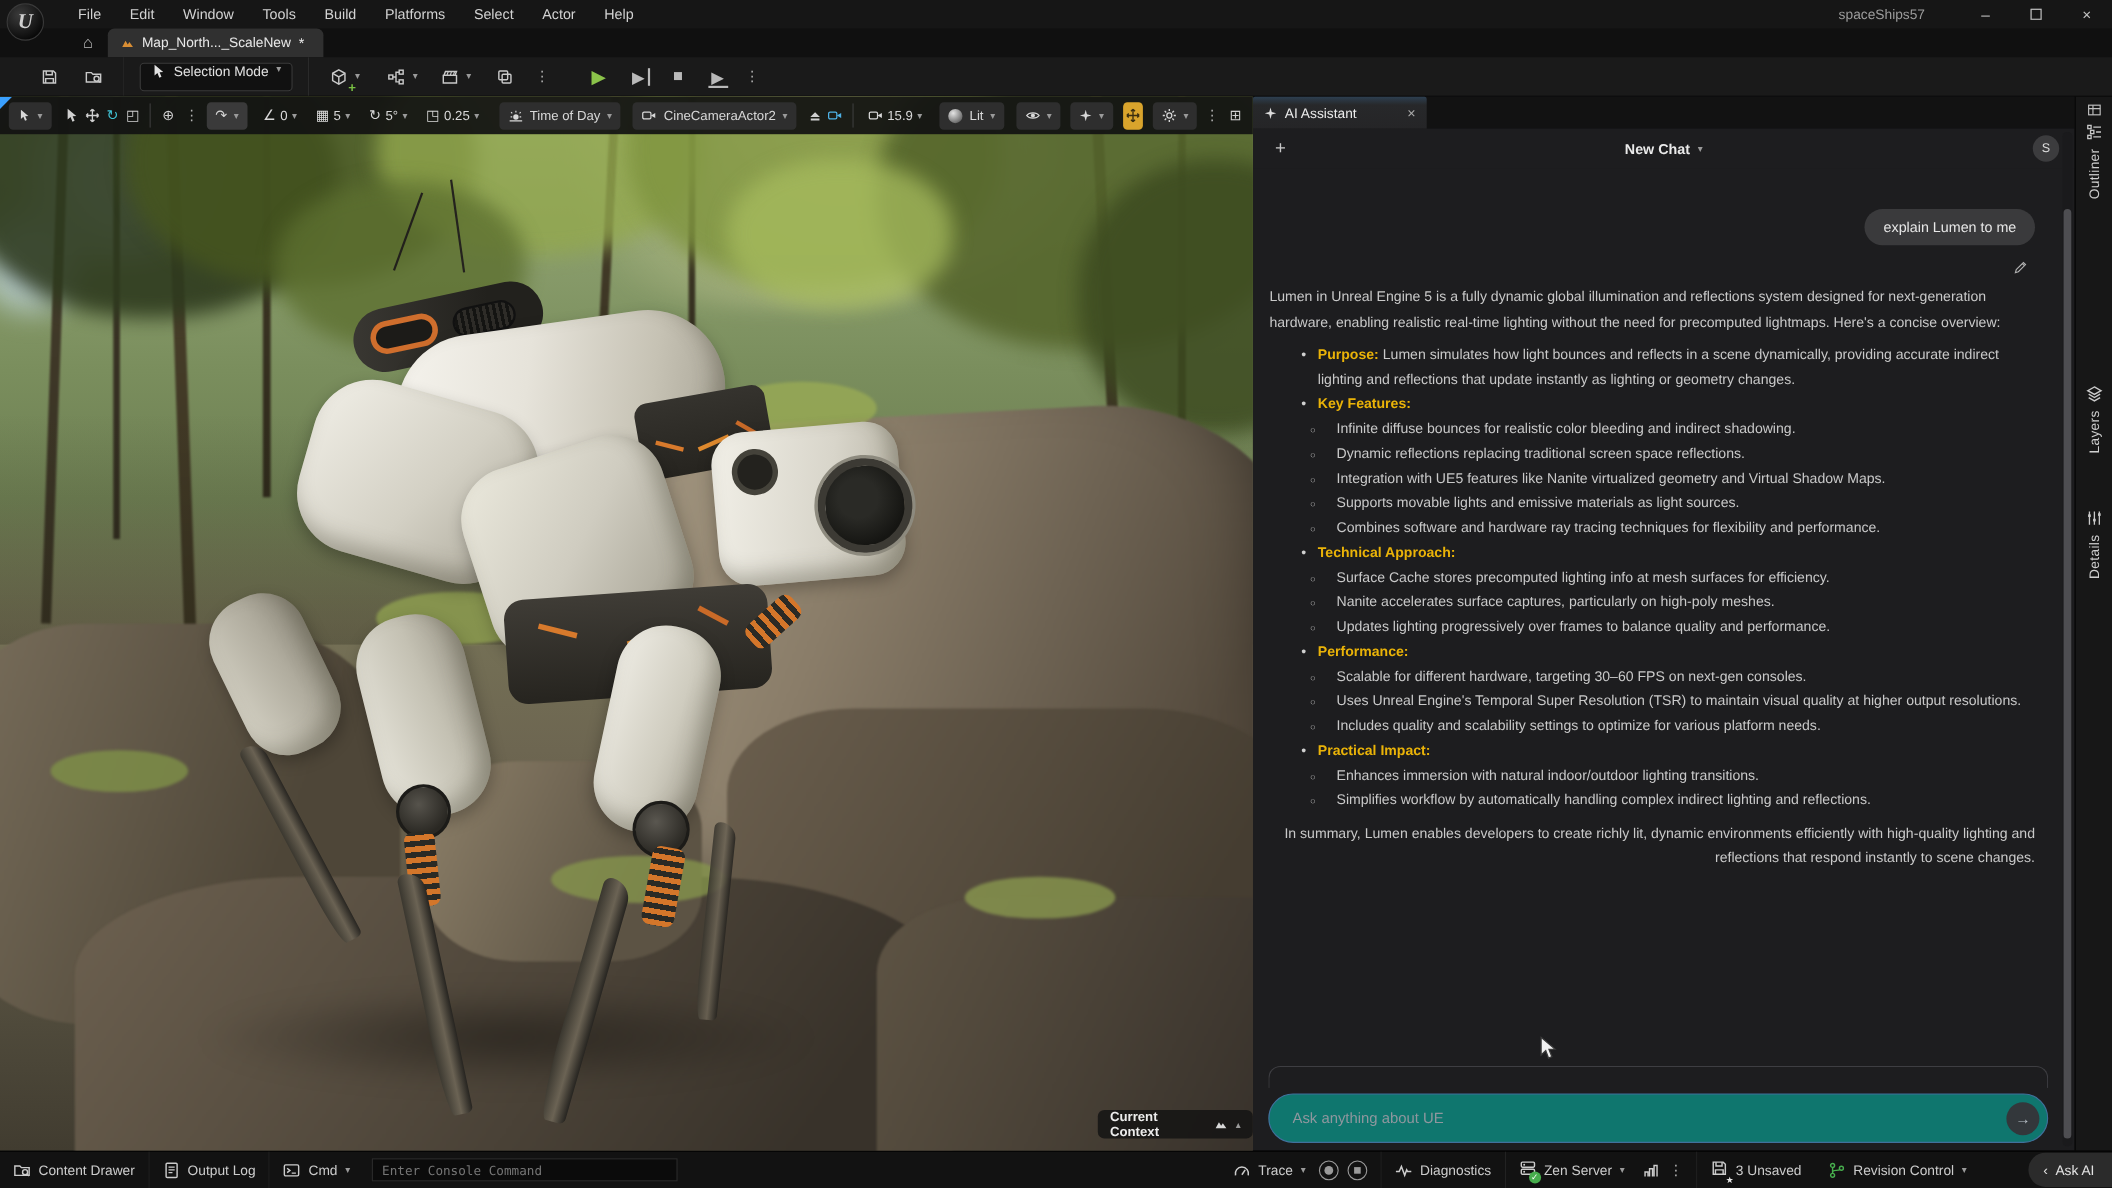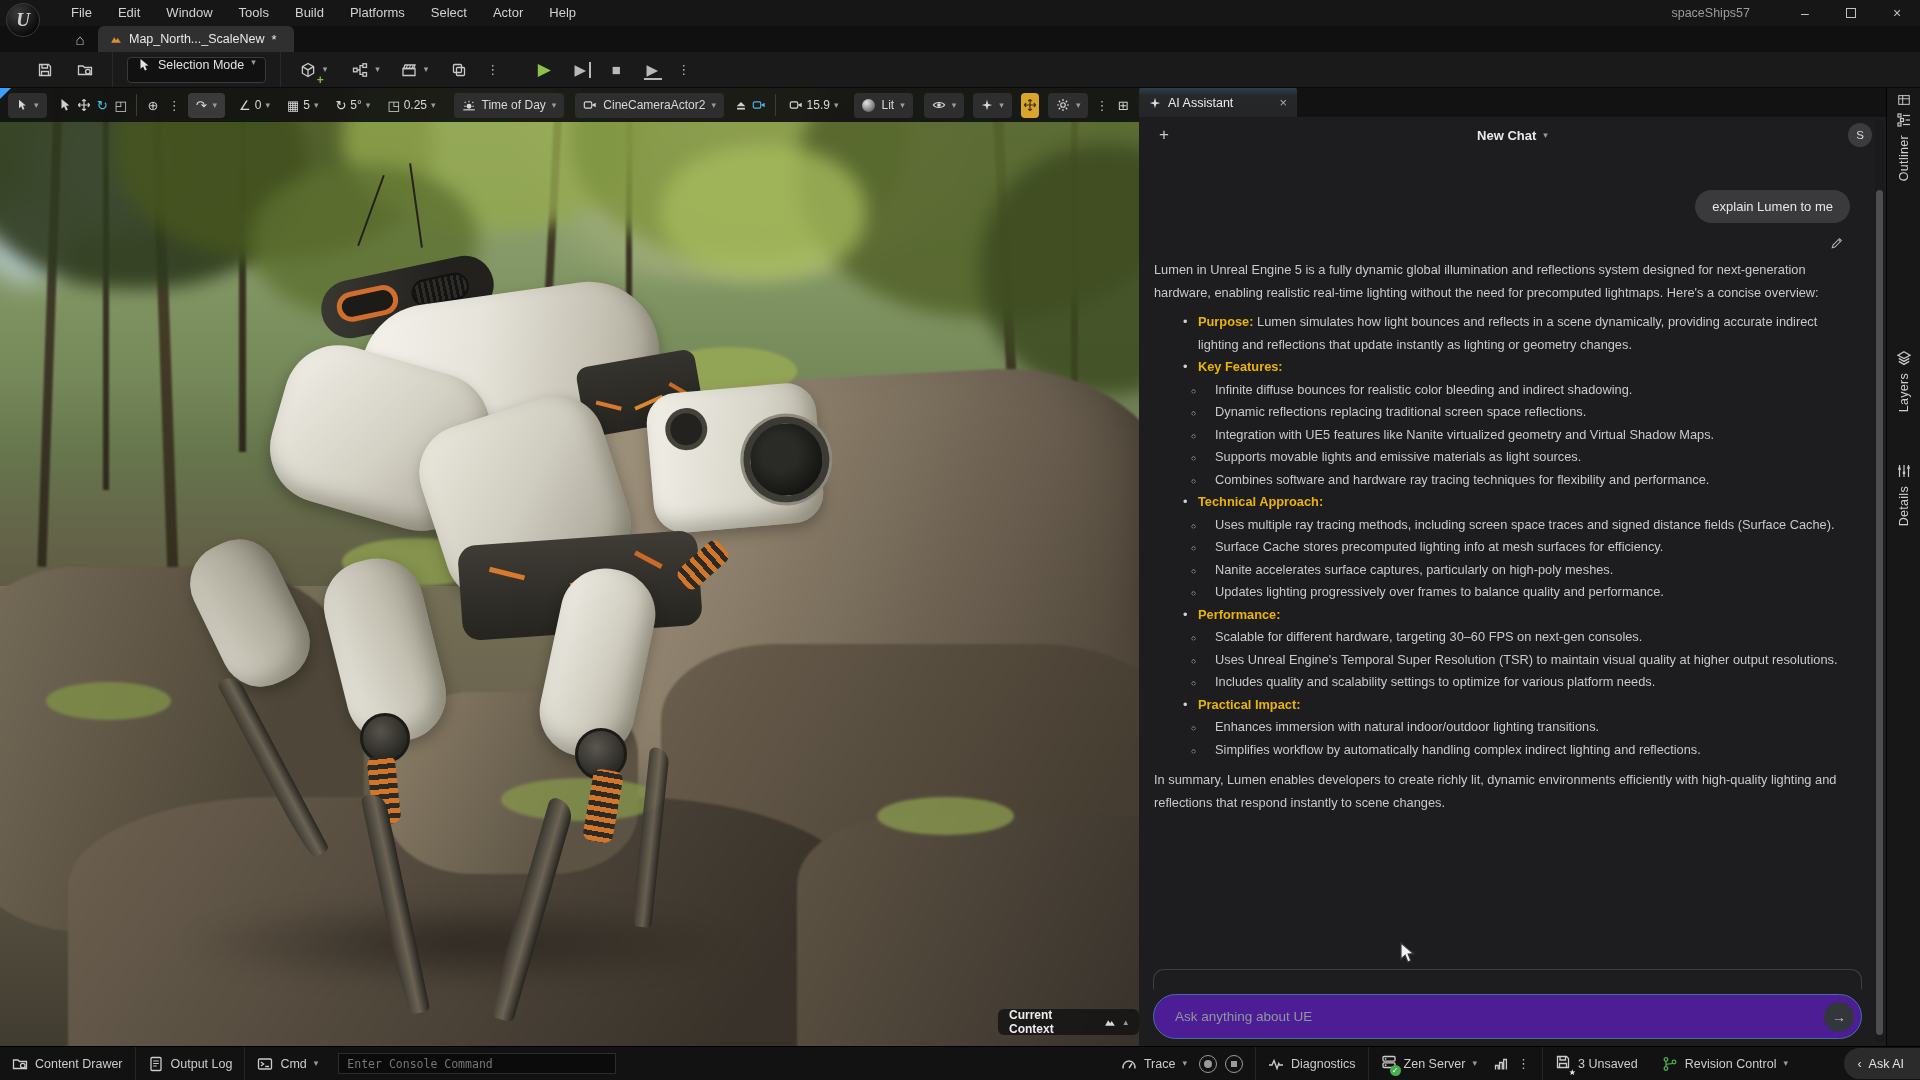--- a/index.html
+++ b/index.html
@@ -109,23 +109,23 @@
   .bubble { background:#3a3a3c; border-radius:17px; padding:7px 17px; color:#e7e7e7; font-size:13px; line-height:19px; }
   .edit-row { display:flex; justify-content:flex-end; margin-top:13px; padding-right:6px; color:#b0b0b0; }
   .assistant { margin-top:9px; }
   .assistant b { color:#eab308; }
   ul.l1 { list-style:none; margin-top:7px; }
   ul.l1 > li { position:relative; padding-left:44px; }
   ul.l1 > li::before { content:"•"; position:absolute; left:29px; color:#d0d0d0; }
   ul.l2 { list-style:none; }
   ul.l2 > li { position:relative; padding-left:17px; }
   ul.l2 > li::before { content:"○"; position:absolute; left:-7px; top:1px; font-size:8.5px; color:#bdbdbd; }
-  .summary { margin-top:8px; }
+  .summary { margin-top:8px;text-align:right; }
   #peek-box { position:absolute; left:14px; right:24px; bottom:57px; height:20px; border:1px solid #3e3e42; border-bottom:0; border-radius:11px 11px 0 0; }
-  #ai-input-row { position:absolute; left:14px; right:24px; bottom:7px; height:45px; background:#4c1d95;
+  #ai-input-row { position:absolute; left:14px; right:24px; bottom:7px; height:45px; background:#0f766e;
                   border:1.5px solid #41719c; border-radius:23px; display:flex; align-items:center; }
   #ai-input { flex:1; background:transparent; border:0; outline:none; color:#cfd4d9; font-size:13.5px; padding:0 10px 0 21px; font-family:inherit; }
   #ai-input::placeholder { color:#8f979e; }
   #ai-send { width:30px; height:30px; margin-right:7px; border-radius:50%; background:#33373b; display:flex; align-items:center; justify-content:center; color:#bac2c9; font-size:14px; }
 
   
   #right-strip { position:absolute; top:88px; left:1886px; width:34px; height:958px; background:#171717; border-left:1px solid #050505; }
   .vtab { position:absolute; left:0; width:34px; display:flex; flex-direction:column; align-items:center; gap:7px; color:#c9c9c9; }
   .vtab .vtxt { writing-mode:vertical-rl; transform:rotate(180deg); font-size:12.5px; letter-spacing:.3px; color:#cfcfcf; }
   #dock-ic { position:absolute; top:5px; left:0; width:34px; display:flex; justify-content:center; color:#c0c0c0; }
@@ -628,21 +628,20 @@
         <ul class="l1" id="sections">
             <li><b>Purpose:</b> Lumen simulates how light bounces and reflects in a scene dynamically, providing accurate indirect lighting and reflections that update instantly as lighting or geometry changes.</li>
             <li><b>Key Features:</b><ul class="l2">
                 <li>Infinite diffuse bounces for realistic color bleeding and indirect shadowing.</li>
                 <li>Dynamic reflections replacing traditional screen space reflections.</li>
                 <li>Integration with UE5 features like Nanite virtualized geometry and Virtual Shadow Maps.</li>
                 <li>Supports movable lights and emissive materials as light sources.</li>
                 <li>Combines software and hardware ray tracing techniques for flexibility and performance.</li>
               </ul></li>
             <li><b>Technical Approach:</b><ul class="l2">
-                <li>Uses multiple ray tracing methods, including screen space traces and signed distance fields (Surface Cache).</li>
                 <li>Surface Cache stores precomputed lighting info at mesh surfaces for efficiency.</li>
                 <li>Nanite accelerates surface captures, particularly on high-poly meshes.</li>
                 <li>Updates lighting progressively over frames to balance quality and performance.</li>
               </ul></li>
             <li><b>Performance:</b><ul class="l2">
                 <li>Scalable for different hardware, targeting 30–60 FPS on next-gen consoles.</li>
                 <li>Uses Unreal Engine's Temporal Super Resolution (TSR) to maintain visual quality at higher output resolutions.</li>
                 <li>Includes quality and scalability settings to optimize for various platform needs.</li>
               </ul></li>
             <li><b>Practical Impact:</b><ul class="l2">

